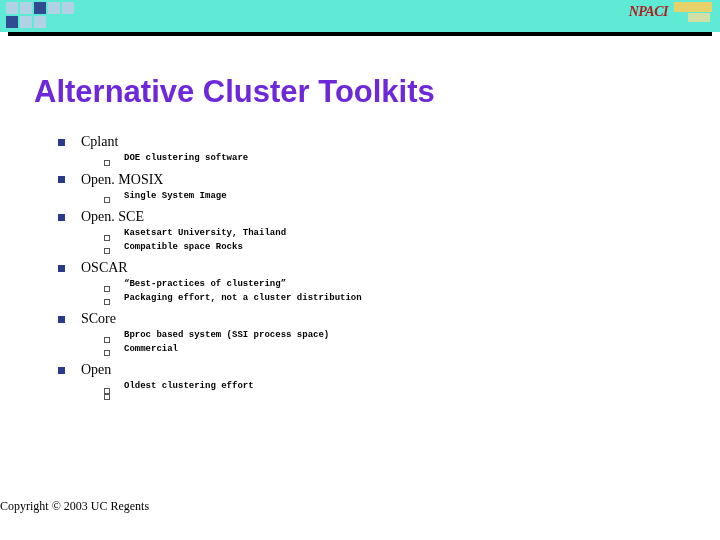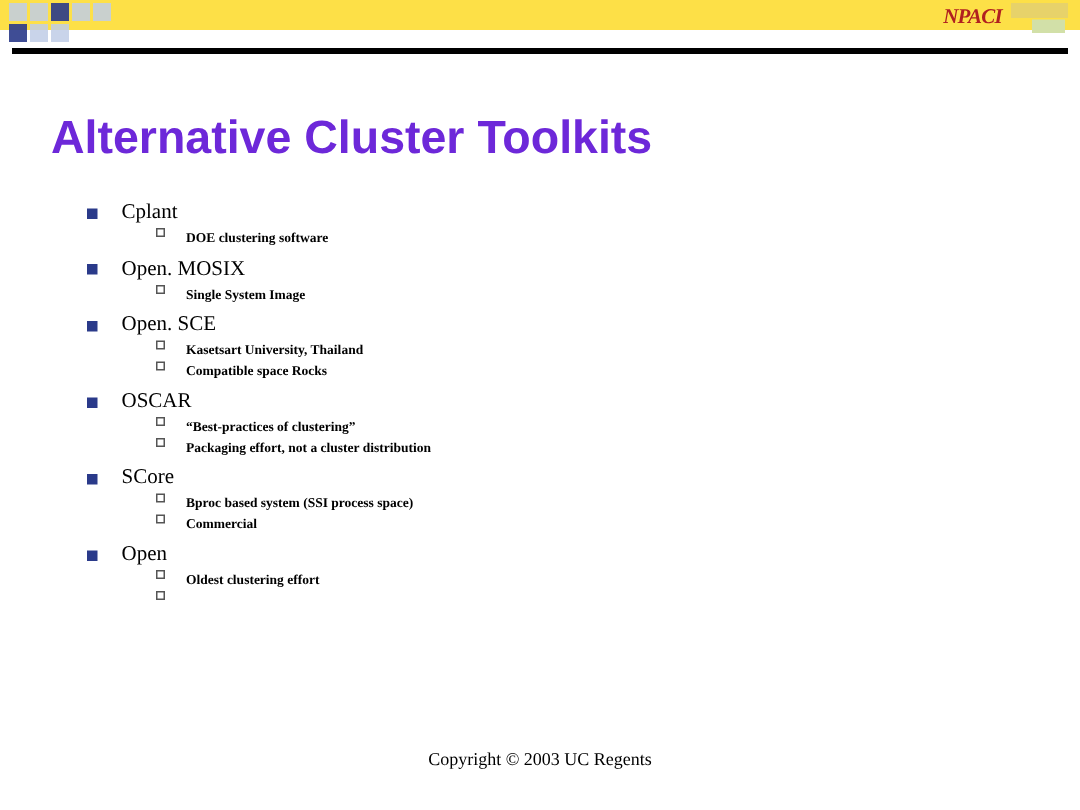--- a/index.html
+++ b/index.html
@@ -8,22 +8,22 @@
     width: 720px;
     height: 540px;
     background: #fff;
     font-family: Arial, Helvetica, sans-serif;
     position: relative;
     overflow: hidden;
   }
   .topbar {
     position: absolute;
     top: 0; left: 0; right: 0;
-    height: 20px;
-    background: #fde047;
+    height: 32px;
+    background: #5eead4;
     display: flex;
     justify-content: space-between;
     align-items: flex-start;
   }
   .top-left {
     display: flex;
     gap: 2px;
     padding: 2px 0 0 6px;
   }
   .sq {
@@ -93,39 +93,39 @@
     height: 7px;
     background: #2a3a8a;
     margin-right: 16px;
     flex-shrink: 0;
   }
   .subs {
     margin-left: 46px;
   }
   .lvl2 {
     display: flex;
-    align-items: flex-start;
-    font-family: Liberation Serif, serif;
+    align-items: flex-end;
+    font-family: Liberation Mono, monospace;
     font-size: 9px;
     font-weight: bold;
     color: #000;
     line-height: 1.5;
   }
   .b-hollow {
     width: 6px;
     height: 6px;
     border: 1px solid #555;
     margin-right: 14px;
     flex-shrink: 0;
   }
   .footer {
     position: absolute;
     bottom: 26px;
     left: 0; right: 0;
-    text-align: center;
+    text-align: left;
     font-family: Georgia, 'Times New Roman', serif;
     font-size: 12px;
     color: #000;
   }
 </style>
 </head>
 <body>
 
 <div class="topbar">
   <div class="top-left">

